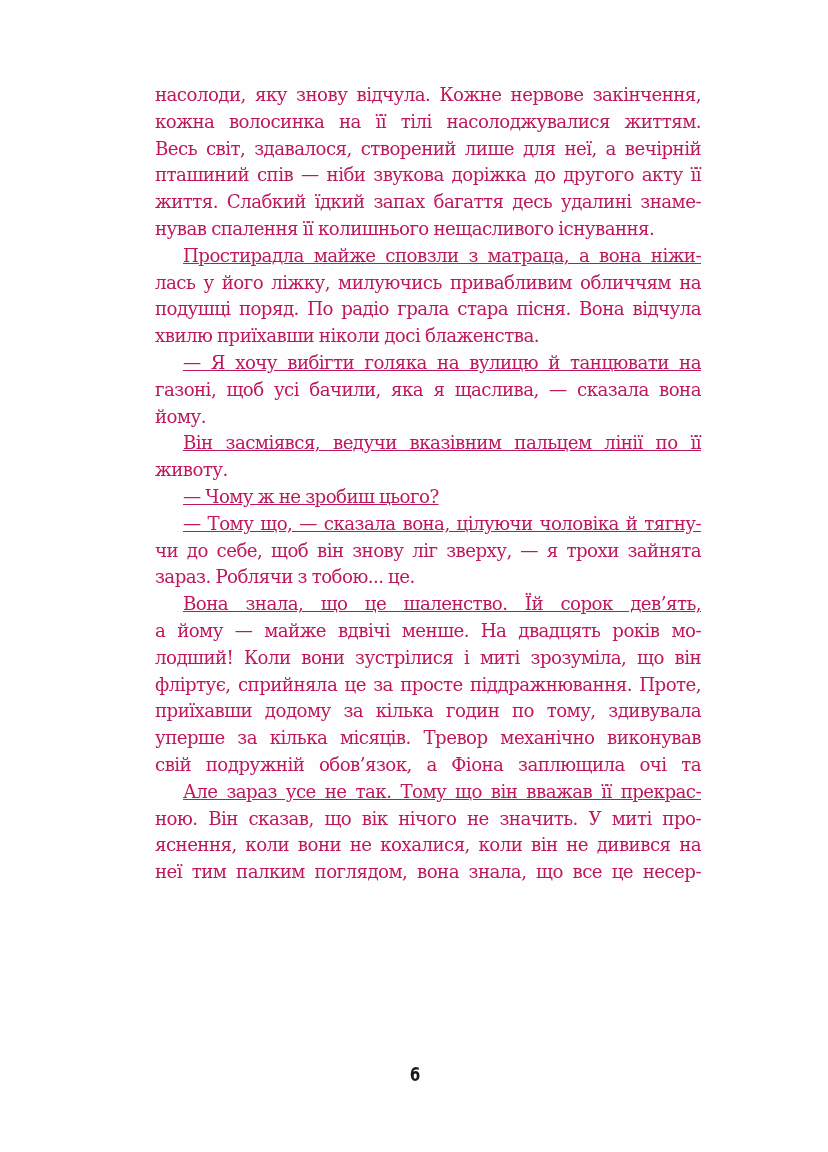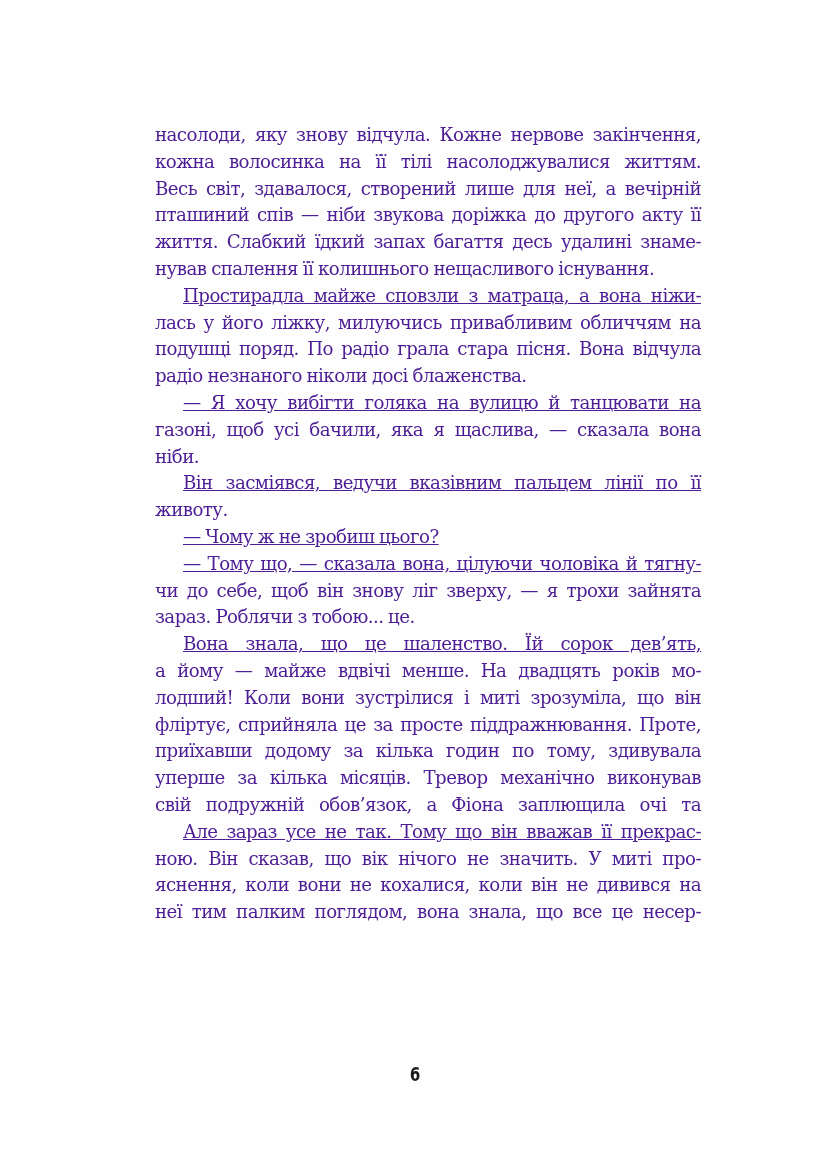--- a/index.html
+++ b/index.html
@@ -6,24 +6,23 @@
   body { width: 828px; height: 1152px; position: relative; overflow: hidden; }
   .page { position: absolute; left: 0; top: 0; width: 828px; height: 1152px; background: #fefefe; }
   .text-block {
     position: absolute;
     left: 155px;
     top: 82px;
     width: 546px;
     font-family: "DejaVu Serif", "Liberation Serif", serif;
     font-size: 18.2px;
     line-height: 26.8px;
-    color: #4c1d95;
+    color: #be185d;
     letter-spacing: -0.55px;
     word-spacing: -0.5px;
-    margin-top: 40px;
   }
   .line {
     display: block;
     white-space: nowrap;
     text-align: justify;
     text-align-last: justify;
     height: 26.8px;
   }
   .line.last { text-align-last: left; }
   .line.indent { padding-left: 28px; text-decoration: underline; }
@@ -50,26 +49,26 @@
         <span class="line">кожна волосинка на її тілі насолоджувалися життям.</span>
         <span class="line">Весь світ, здавалося, створений лише для неї, а вечірній</span>
         <span class="line">пташиний спів — ніби звукова доріжка до другого акту її</span>
         <span class="line">життя. Слабкий їдкий запах багаття десь удалині знаме-</span>
         <span class="line last">нував спалення її колишнього нещасливого існування.</span>
       </div>
       <div>
         <span class="line indent">Простирадла майже сповзли з матраца, а вона ніжи-</span>
         <span class="line">лась у його ліжку, милуючись привабливим обличчям на</span>
         <span class="line">подушці поряд. По радіо грала стара пісня. Вона відчула</span>
-        <span class="line last">радіо незнаного ніколи досі блаженства.</span>
+        <span class="line last">хвилю приїхавши ніколи досі блаженства.</span>
       </div>
       <div>
         <span class="line indent">— Я хочу вибігти голяка на вулицю й танцювати на</span>
         <span class="line">газоні, щоб усі бачили, яка я щаслива, — сказала вона</span>
-        <span class="line last">ніби.</span>
+        <span class="line last">йому.</span>
       </div>
       <div>
         <span class="line indent">Він засміявся, ведучи вказівним пальцем лінії по її</span>
         <span class="line last">животу.</span>
       </div>
       <div>
         <span class="line indent last">— Чому ж не зробиш цього?</span>
       </div>
       <div>
         <span class="line indent">— Тому що, — сказала вона, цілуючи чоловіка й тягну-</span>

